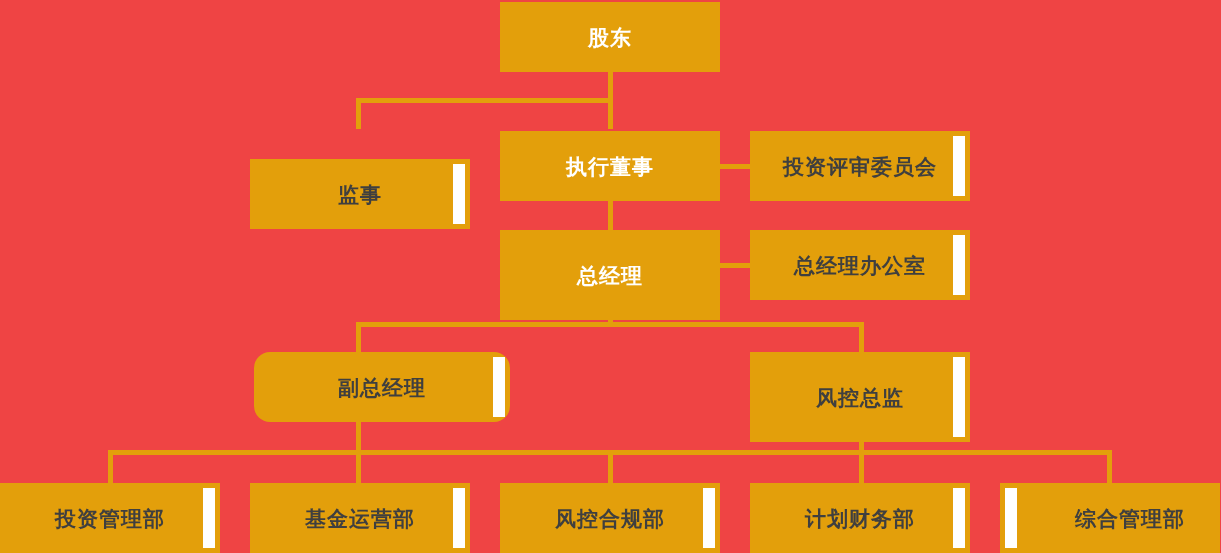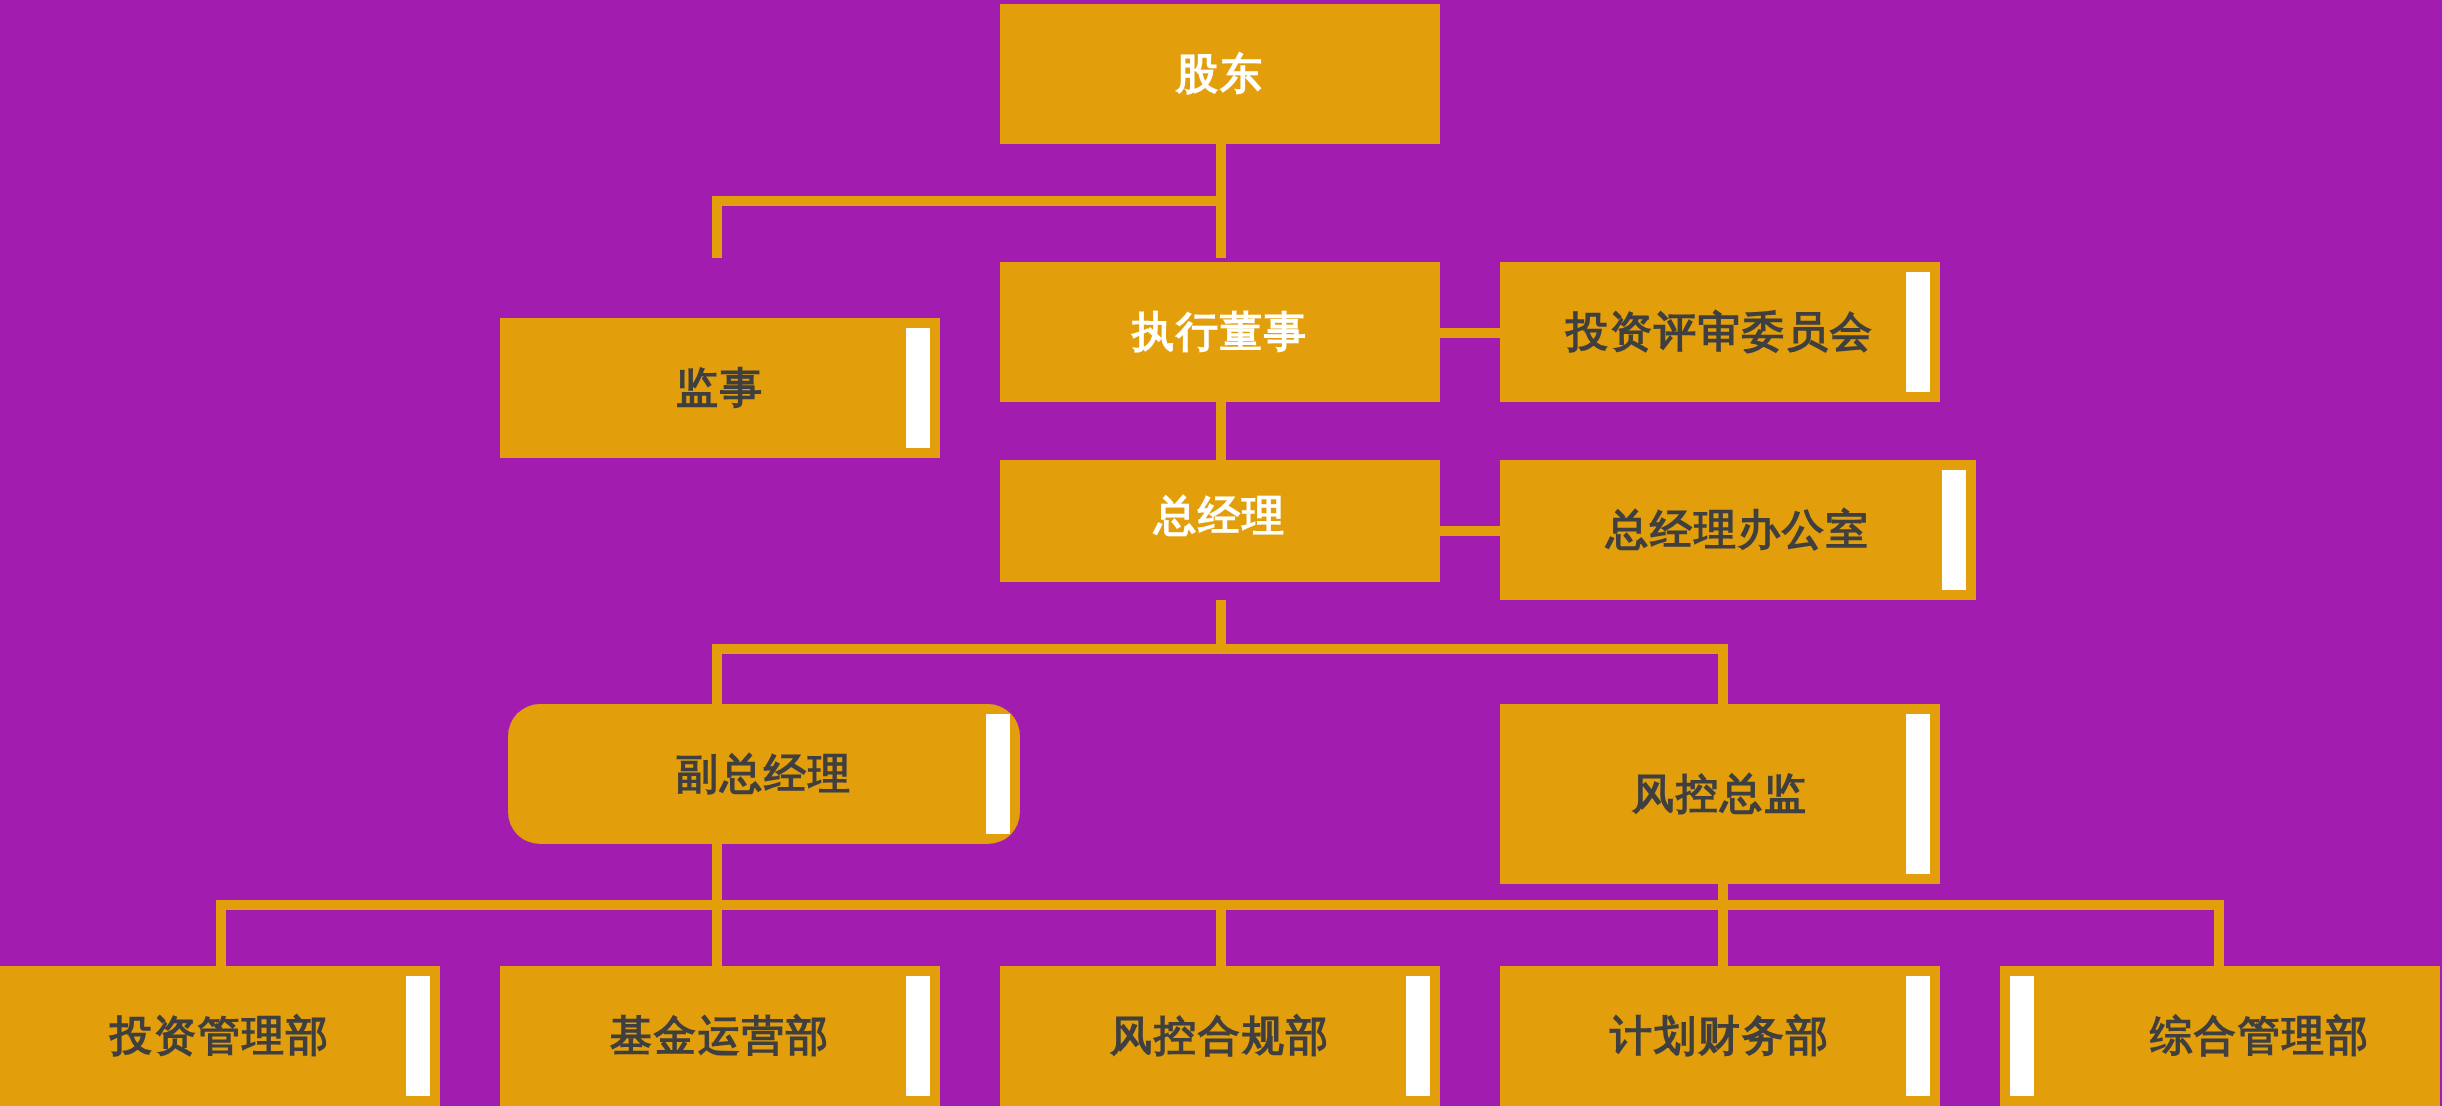--- a/index.html
+++ b/index.html
@@ -7,21 +7,21 @@
     padding: 0;
     background: #ffffff;
   }
   body {
     font-family: "Liberation Sans", "DejaVu Sans", sans-serif;
   }
   #org-chart {
     position: relative;
     width: 1221px;
     height: 553px;
-    background: #a21caf;
+    background: #ef4444;
     overflow: hidden;
   }
   .node {
     position: absolute;
     box-sizing: border-box;
     background: #E39F0B;
     display: flex;
     align-items: center;
     justify-content: center;
     z-index: 3;
@@ -99,25 +99,25 @@
 
   <div class="node light" style="left:500px; top:131px; width:220px; height:70px;">
     <span class="node-label">执行董事</span>
   </div>
 
   <div class="node dark" style="left:750px; top:131px; width:220px; height:70px;">
     <span class="stripe right"></span>
     <span class="node-label">投资评审委员会</span>
   </div>
 
-  <div class="node light" style="left:500px; top:230px; width:220px; height:61px;font-family:Liberation Mono, monospace;">
+  <div class="node light" style="left:500px; top:230px; width:220px; height:90px;">
     <span class="node-label">总经理</span>
   </div>
 
-  <div class="node dark" style="left:750px; top:230px; width:238px; height:70px;text-align:right;">
+  <div class="node dark" style="left:750px; top:230px; width:220px; height:70px;text-align:right;">
     <span class="stripe right"></span>
     <span class="node-label">总经理办公室</span>
   </div>
 
   <div class="node dark" style="left:254px; top:352px; width:256px; height:70px;border-radius:16px;">
     <span class="stripe right"></span>
     <span class="node-label">副总经理</span>
   </div>
 
   <div class="node dark" style="left:750px; top:352px; width:220px; height:90px;">

